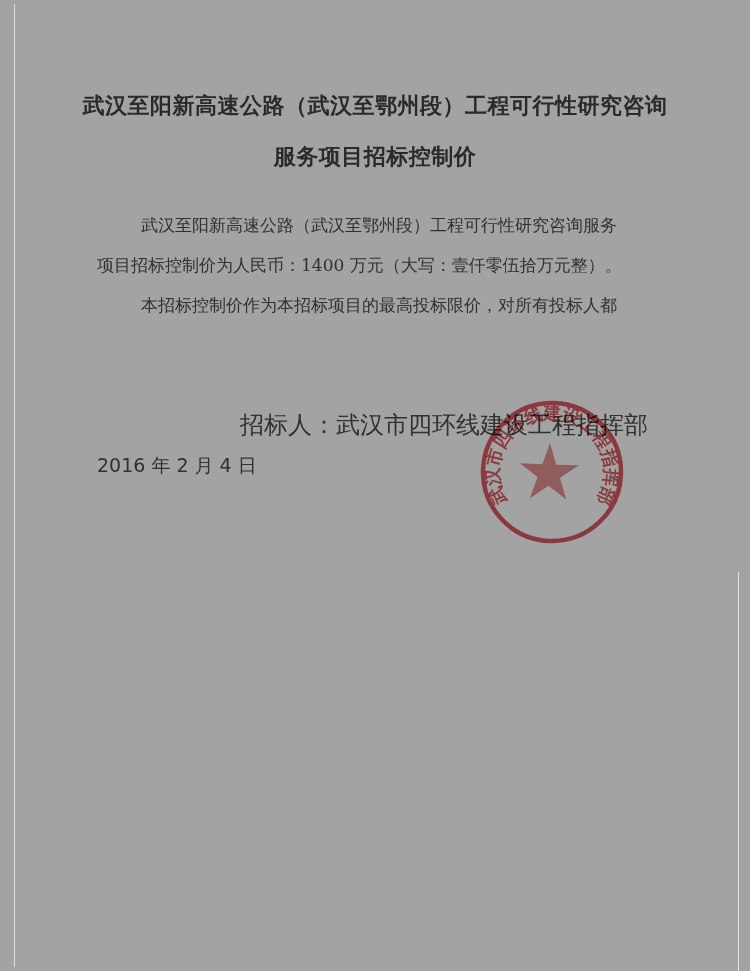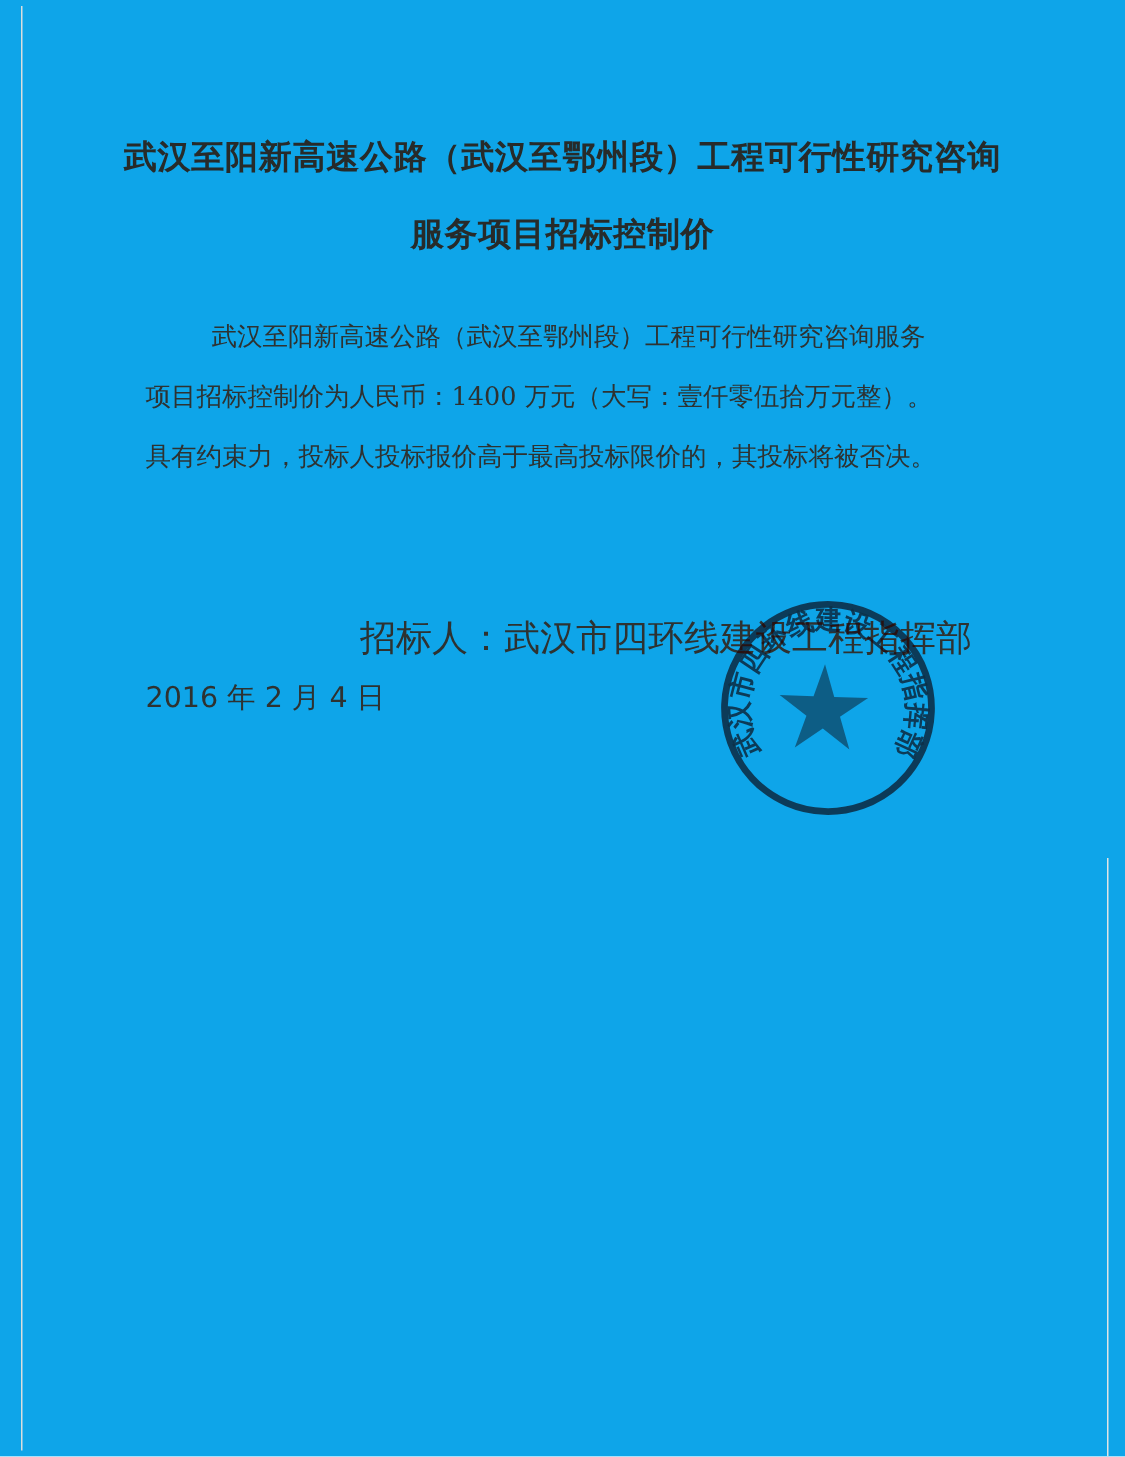--- a/index.html
+++ b/index.html
@@ -2,21 +2,21 @@
 <html><head>
 <meta charset="utf-8">
 <style>
   * { margin: 0; padding: 0; box-sizing: border-box; }
   html, body { background: #ffffff; }
   .page {
     position: relative;
     width: 750px;
     height: 971px;
     margin: 0 auto;
-    background: #0ea5e9;
+    background: #a3a3a3;
     overflow: hidden;
     font-family: "DejaVu Serif", "Liberation Serif", serif;
     color: #2e3231;
   }
   
   .scan-edge {
     position: absolute;
     width: 1px;
     background: #d9dede;
   }
@@ -91,21 +91,21 @@
   <div class="scan-edge right"></div>
 
   <div class="title">
     <div>武汉至阳新高速公路（武汉至鄂州段）工程可行性研究咨询</div>
     <div>服务项目招标控制价</div>
   </div>
 
   <div class="body-text">
     <div class="body-line indent">武汉至阳新高速公路（武汉至鄂州段）工程可行性研究咨询服务</div>
     <div class="body-line">项目招标控制价为人民币：1400 万元（大写：壹仟零伍拾万元整）。</div>
-    <div class="body-line">具有约束力，投标人投标报价高于最高投标限价的，其投标将被否决。</div>
+    <div class="body-line indent">本招标控制价作为本招标项目的最高投标限价，对所有投标人都</div>
   </div>
 
   <div class="signature">招标人：武汉市四环线建设工程指挥部</div>
 
   <div class="date-line">2016 年 2 月 4 日</div>
 
   <svg class="seal" viewBox="0 0 172 172" xmlns="http://www.w3.org/2000/svg">
     <defs>
       <path id="seal-arc" d="M 42.6 116.4 A 53 53 0 1 1 129.4 116.4" fill="none"></path>
     </defs>

